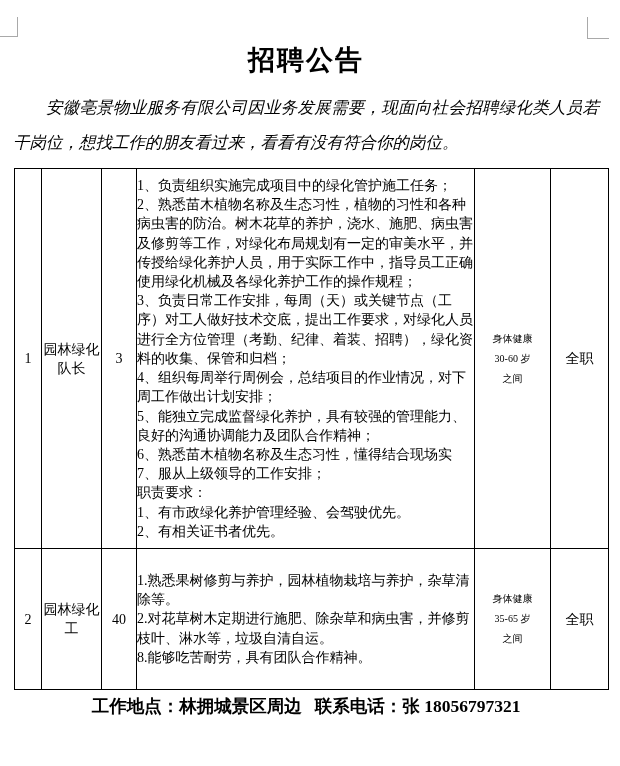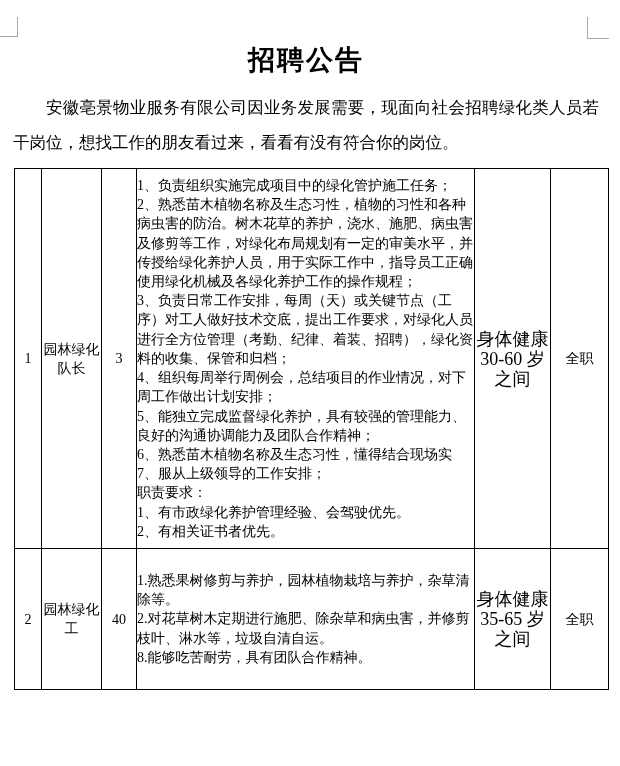--- a/index.html
+++ b/index.html
@@ -37,20 +37,21 @@
     line-height: 33px;
     font-weight: bold;
     letter-spacing: 2px;
   }
   .intro {
     margin: 13px 13px 0 13px;
     font-size: 16.5px;
     line-height: 35px;
     text-indent: 2em;
     text-align: justify;
+    font-style: italic;
   }
   table.jobs {
     margin: 8px 0 0 14px;
     border-collapse: collapse;
     table-layout: fixed;
     width: 594px;
     font-size: 14px;
   }
   table.jobs th,
   table.jobs td {
@@ -76,21 +77,21 @@
     padding: 5px 6px;
     white-space: pre-wrap;
     line-height: 19.2px;
     font-size: 14px;
   }
   .age-cell {
     white-space: pre-line;
     text-align: center;
     vertical-align: middle;
     line-height: 20px;
-    font-size: 18px;
+    font-size: 10px;
   }
   tr.row-1 { height: 380px; }
   tr.row-2 { height: 141px; }
   .footer-line {
     margin-top: 3px;
     text-align: center;
     font-weight: bold;
     font-size: 17.5px;
     line-height: 26px;
   }
@@ -144,14 +145,17 @@
 2.对花草树木定期进行施肥、除杂草和病虫害，并修剪枝叶、淋水等，垃圾自清自运。
 8.能够吃苦耐劳，具有团队合作精神。</td>
       <td class="age-cell">身体健康
 35-65 岁
 之间</td>
       <td class="cell-center">全职</td>
     </tr>
   </tbody>
     </table>
 
+  <div class="footer-line">
+    <span>工作地点：</span><span>林拥城景区周边</span><span>   </span><span>联系电话：</span><span>张 </span><span>18056797321</span>
+  </div>
 
 </div>
 
 </body></html>

